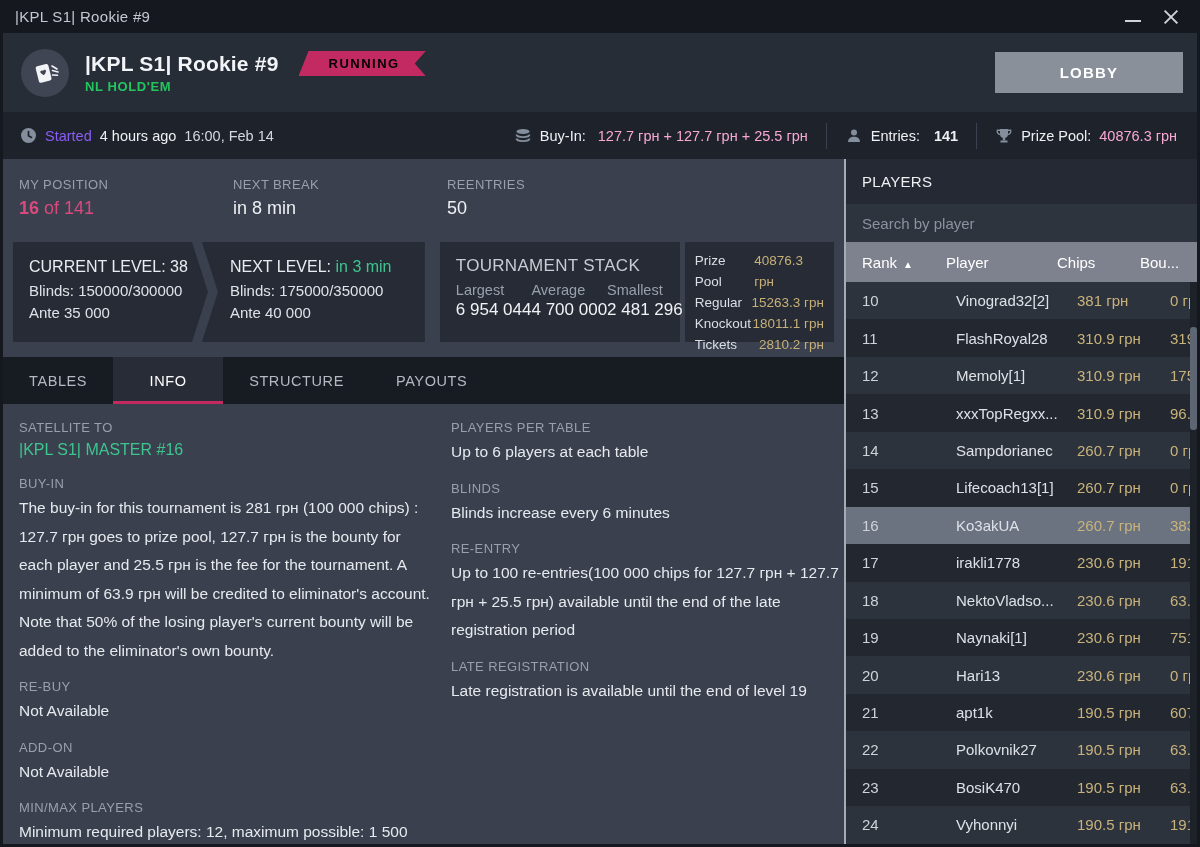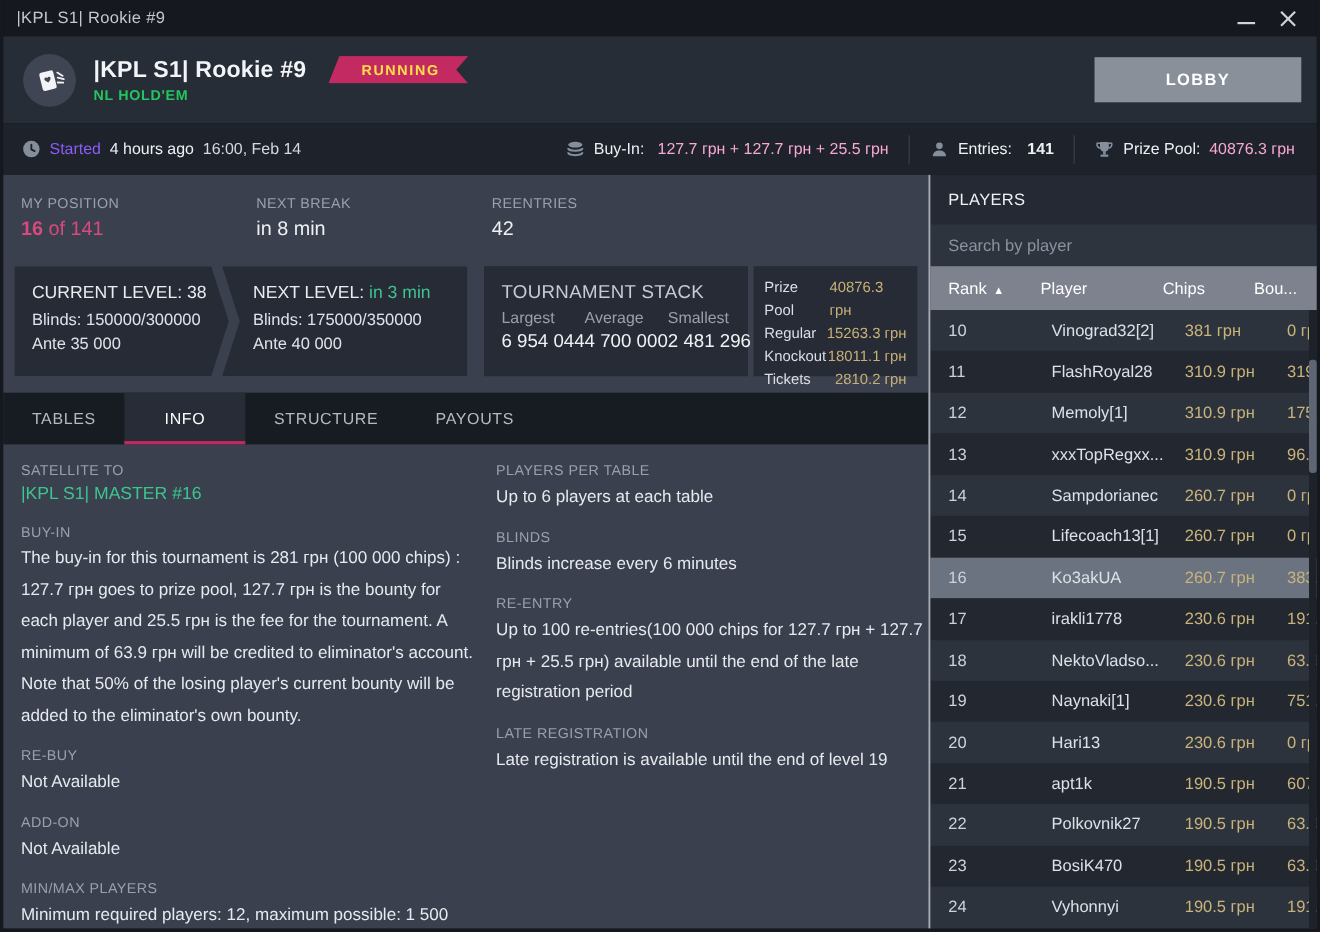--- a/index.html
+++ b/index.html
@@ -15,21 +15,21 @@
   .closex { position:relative; width:16px; height:16px; }
   .closex:before,.closex:after { content:""; position:absolute; left:-1px; top:7px; width:18px; height:2px; background:#cfd4da; }
   .closex:before { transform:rotate(45deg); } .closex:after { transform:rotate(-45deg); }
 
   
   .header { height:79px; background:#272d37; display:flex; align-items:center; padding:0 14px 0 18px; flex:none; }
   .avatar { width:48px; height:48px; border-radius:50%; background:#3f4552; display:flex; align-items:center; justify-content:center; flex:none; }
   .htexts { margin-left:16px; }
   .trow { display:flex; align-items:center; }
   .htitle { font-size:21px; font-weight:bold; color:#f2f4f7; letter-spacing:.2px; }
-  .badge { margin-left:20px; background:#c42a62; color:#fde047; font-size:13px; font-weight:bold; letter-spacing:1.5px; padding:5px 26px 5px 30px; clip-path:polygon(10px 0, 100% 0, calc(100% - 11px) 50%, 100% 100%, 0 100%); }
+  .badge { margin-left:20px; background:#c42a62; color:#000000; font-size:13px; font-weight:bold; letter-spacing:1.5px; padding:5px 26px 5px 30px; clip-path:polygon(10px 0, 100% 0, calc(100% - 11px) 50%, 100% 100%, 0 100%); }
   .gametype { font-size:13px; font-weight:bold; color:#22c55e; letter-spacing:.6px; margin-top:3px; }
   .lobby-btn { margin-left:auto; width:188px; height:41px; background:#8a9099; border:none; color:#fff; font-family:inherit; font-size:15px; font-weight:bold; letter-spacing:1.2px; cursor:pointer; }
 
   
   .infobar { height:47px; background:#1e232b; display:flex; align-items:center; padding:0 16px; flex:none; font-size:14.5px; }
   .ib-group { display:flex; align-items:center; gap:8px; }
   .ib-icon { width:18px; height:18px; flex:none; display:flex; align-items:center; justify-content:center; }
   .gray { color:#8b5cf6; } .lite { color:#d4d9e0; } .white { color:#eef0f3; } .gold { color:#f9a8d4; }
   .ib-div { width:1px; height:26px; background:#3a4150; margin:0 18px; }
   .sp1 { width:240px; } 
@@ -189,21 +189,21 @@
         <div class="stat">
           <div class="slabel">MY POSITION</div>
           <div class="svalue"><span class="pinkb">16</span><span class="pink"> of 141</span></div>
         </div>
         <div class="stat">
           <div class="slabel">NEXT BREAK</div>
           <div class="svalue">in 8 min</div>
         </div>
         <div class="stat">
           <div class="slabel">REENTRIES</div>
-          <div class="svalue">42</div>
+          <div class="svalue">50</div>
         </div>
       </div>
 
       <div class="boxes-row">
         <div class="lvbox box-cur">
           <div class="bt">CURRENT LEVEL: 38</div>
           <div class="bl">Blinds: 150000/300000</div>
           <div class="bl">Ante 35 000</div>
         </div>
         <div class="lvbox box-next">

